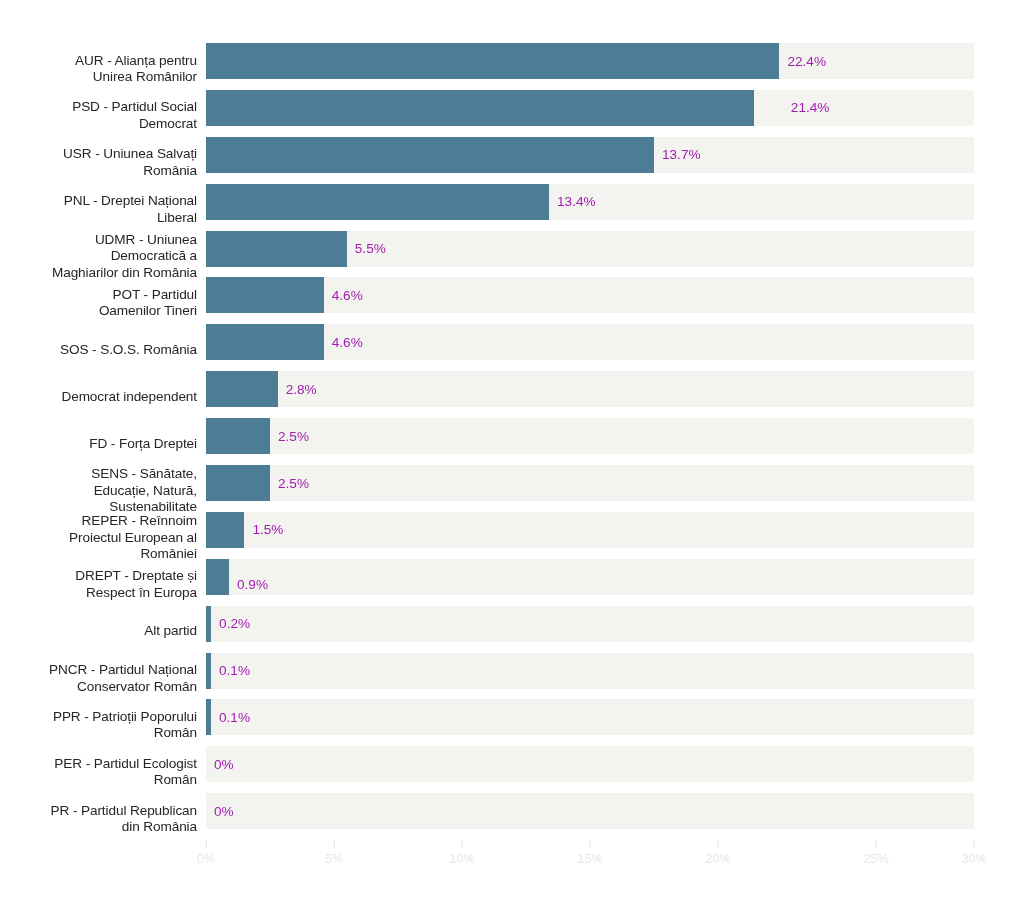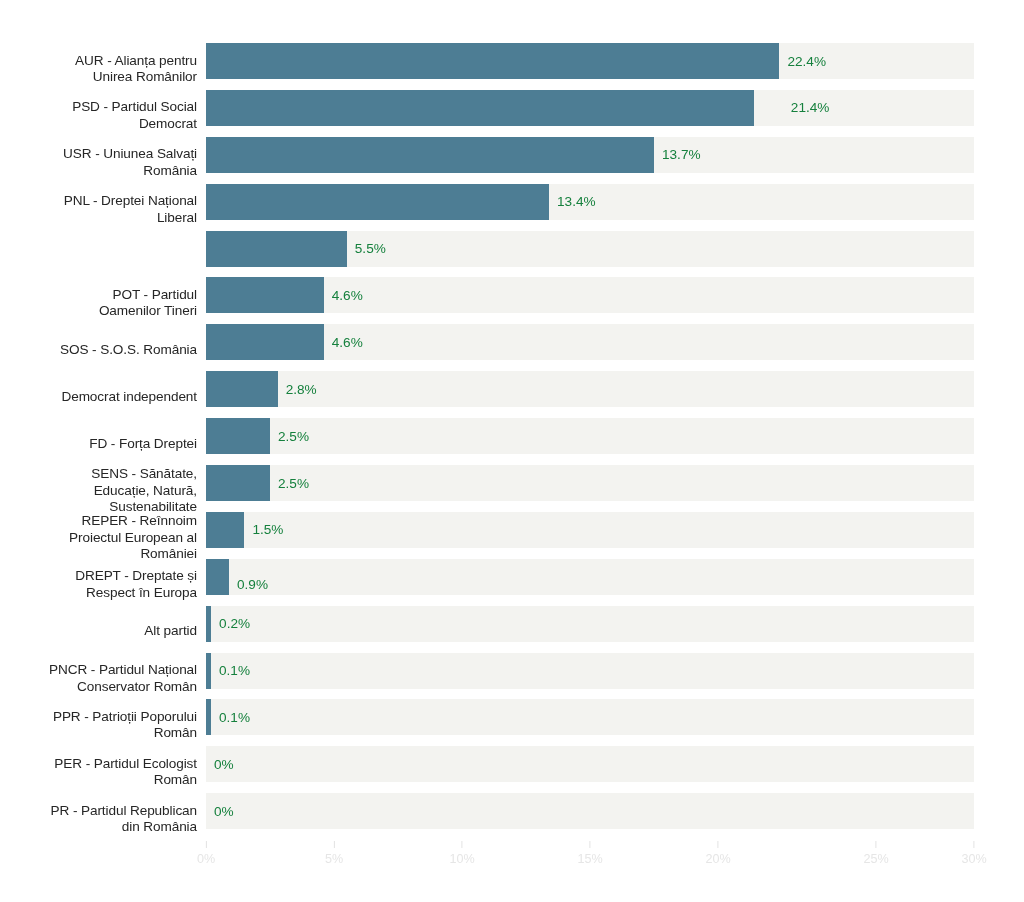--- a/index.html
+++ b/index.html
@@ -72,21 +72,21 @@
     min-width: 0;
   }
 
   .row-value {
     position: absolute;
     top: 0;
     height: 36px;
     display: flex;
     align-items: center;
     font-size: 13.6px;
-    color: #15803d;
+    color: #a21caf;
     white-space: nowrap;
     padding-left: 8px;
     box-sizing: border-box;
   }
 
   
   .axis {
     position: absolute;
     left: 0;
     top: 841px;
@@ -140,20 +140,23 @@
         <div class="row-value" style="left: 654px;">13.7%</div>
       </div>
       <div class="row">
         <div class="row-label">PNL - Dreptei Național
 Liberal</div>
         <div class="row-track"></div>
         <div class="row-bar" style="width: 343.04px; background: rgb(77, 125, 148);"></div>
         <div class="row-value" style="left: 549.04px;">13.4%</div>
       </div>
       <div class="row">
+        <div class="row-label">UDMR - Uniunea
+Democratică a
+Maghiarilor din România</div>
         <div class="row-track"></div>
         <div class="row-bar" style="width: 140.8px; background: rgb(77, 125, 148);"></div>
         <div class="row-value" style="left: 346.8px;">5.5%</div>
       </div>
       <div class="row">
         <div class="row-label">POT - Partidul
 Oamenilor Tineri</div>
         <div class="row-track"></div>
         <div class="row-bar" style="width: 117.76px; background: rgb(77, 125, 148);"></div>
         <div class="row-value" style="left: 323.76px;">4.6%</div>

